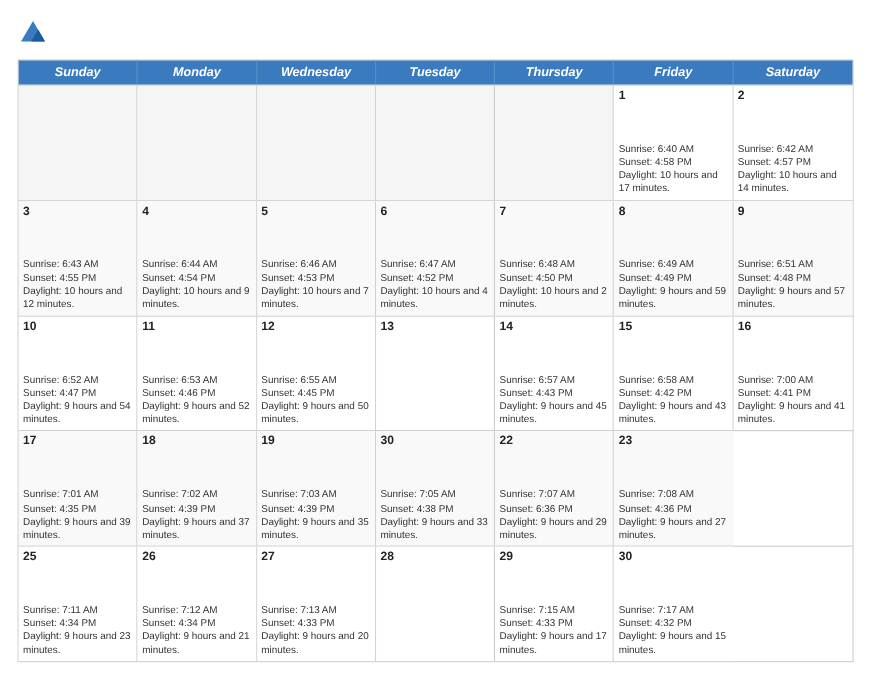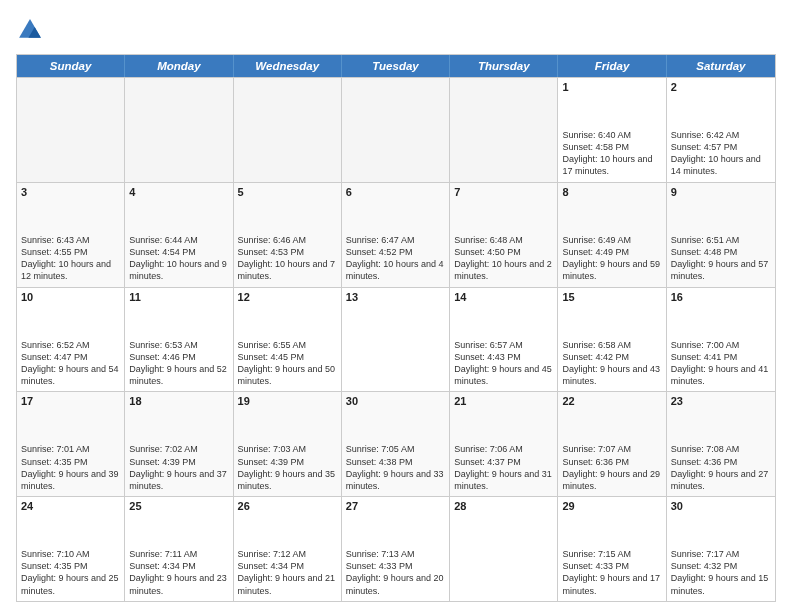--- a/index.html
+++ b/index.html
@@ -282,49 +282,35 @@
 and 35 minutes.</div>
           </div>
           <div class="cal-cell alt">
             <div class="day-num">30</div>
             <div class="day-info">Sunrise: 7:05 AM
 Sunset: 4:38 PM
 Daylight: 9 hours
 and 33 minutes.</div>
           </div>
           <div class="cal-cell alt">
-            <div class="day-num">21</div>
-            <div class="day-info">Sunrise: 7:06 AM
-Sunset: 4:37 PM
-Daylight: 9 hours
-and 31 minutes.</div>
-          </div>
-          <div class="cal-cell alt">
             <div class="day-num">22</div>
             <div class="day-info">Sunrise: 7:07 AM
 Sunset: 6:36 PM
 Daylight: 9 hours
 and 29 minutes.</div>
           </div>
           <div class="cal-cell alt">
             <div class="day-num">23</div>
             <div class="day-info">Sunrise: 7:08 AM
 Sunset: 4:36 PM
 Daylight: 9 hours
 and 27 minutes.</div>
           </div>
         </div>
         <div class="cal-week">
-          <div class="cal-cell">
-            <div class="day-num">24</div>
-            <div class="day-info">Sunrise: 7:10 AM
-Sunset: 4:35 PM
-Daylight: 9 hours
-and 25 minutes.</div>
-          </div>
           <div class="cal-cell">
             <div class="day-num">25</div>
             <div class="day-info">Sunrise: 7:11 AM
 Sunset: 4:34 PM
 Daylight: 9 hours
 and 23 minutes.</div>
           </div>
           <div class="cal-cell">
             <div class="day-num">26</div>
             <div class="day-info">Sunrise: 7:12 AM

